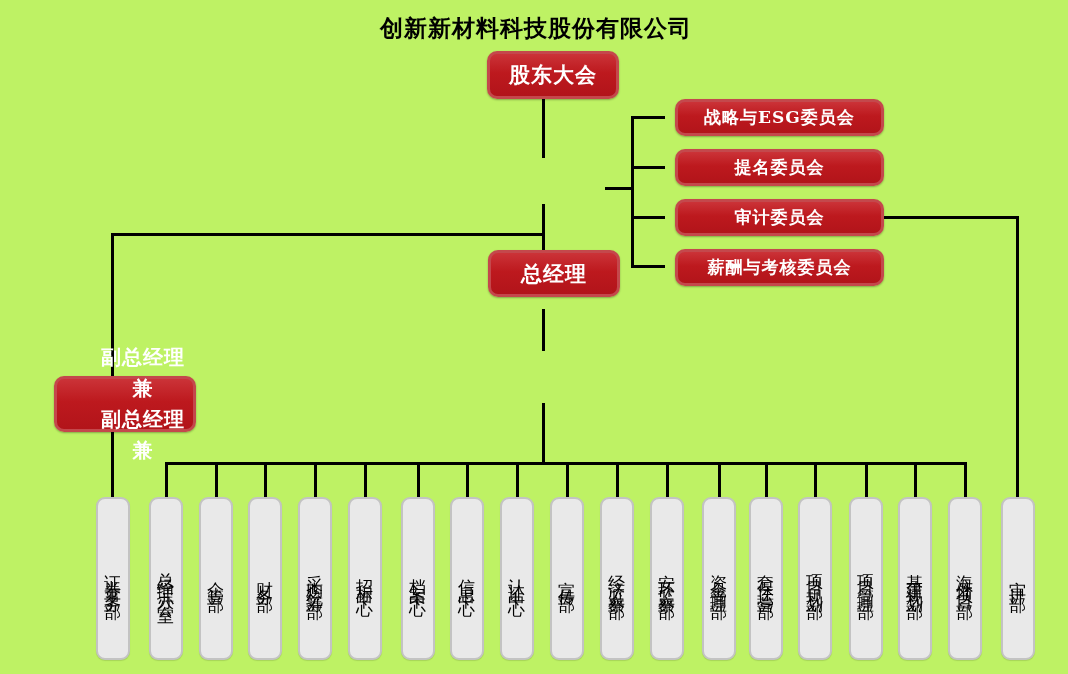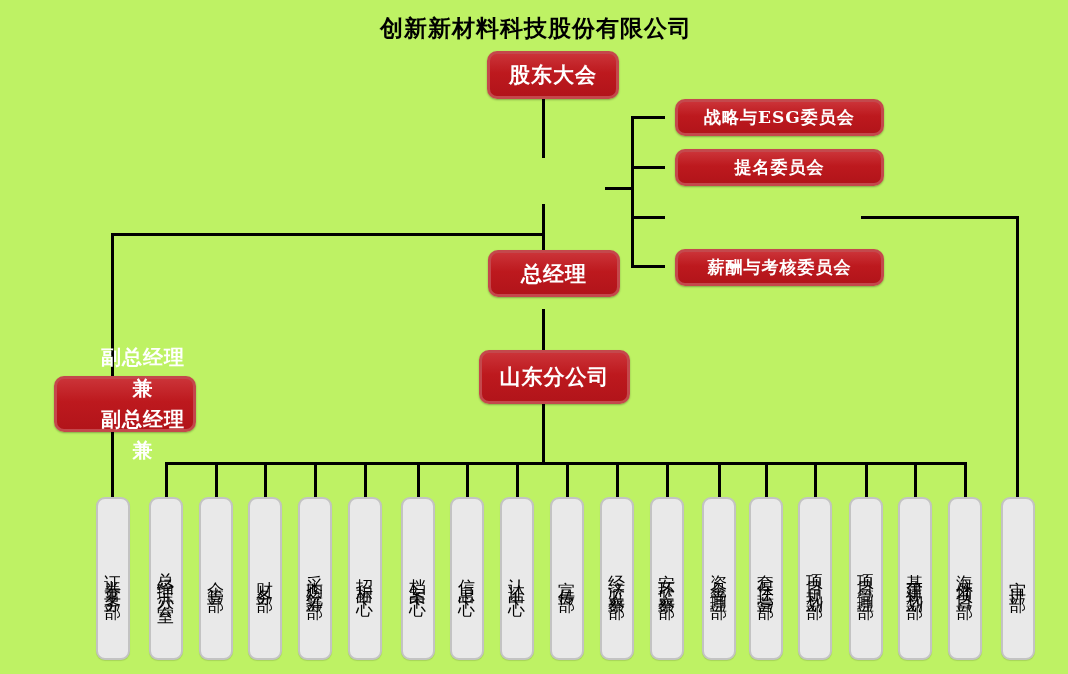--- a/index.html
+++ b/index.html
@@ -86,36 +86,36 @@
 
   <div class="rbox main1" style="left:475px;top:51px;width:132px;height:48px">
     <span>股东大会</span>
   </div>
 
 
   <div class="rbox main1" style="left:476px;top:250px;width:132px;height:47px">
     <span>总经理</span>
   </div>
 
-  <div class="rbox main1" style="left:467px;top:350px;width:151px;height:54px">
-    <span>山东分公司</span>
-  </div>
 
   <div class="rbox deputy" style="left:42px;top:376px;width:142px;height:56px">
     <div>
       <div>副总经理兼</div>
       <div>副总经理兼</div>
     </div>
   </div>
 
   <div class="rbox cbox" style="top:99px">
     <span>战略与ESG委员会</span>
   </div>
   <div class="rbox cbox" style="top:149px">
     <span>提名委员会</span>
+  </div>
+  <div class="rbox cbox" style="top:199px">
+    <span>审计委员会</span>
   </div>
   <div class="rbox cbox" style="top:249px">
     <span>薪酬与考核委员会</span>
   </div>
 
   <div class="dept" style="left:96px">
       <span>证券事务部</span>
     </div>
   <div class="dept" style="left:149px">
       <span>总经理办公室</span>

